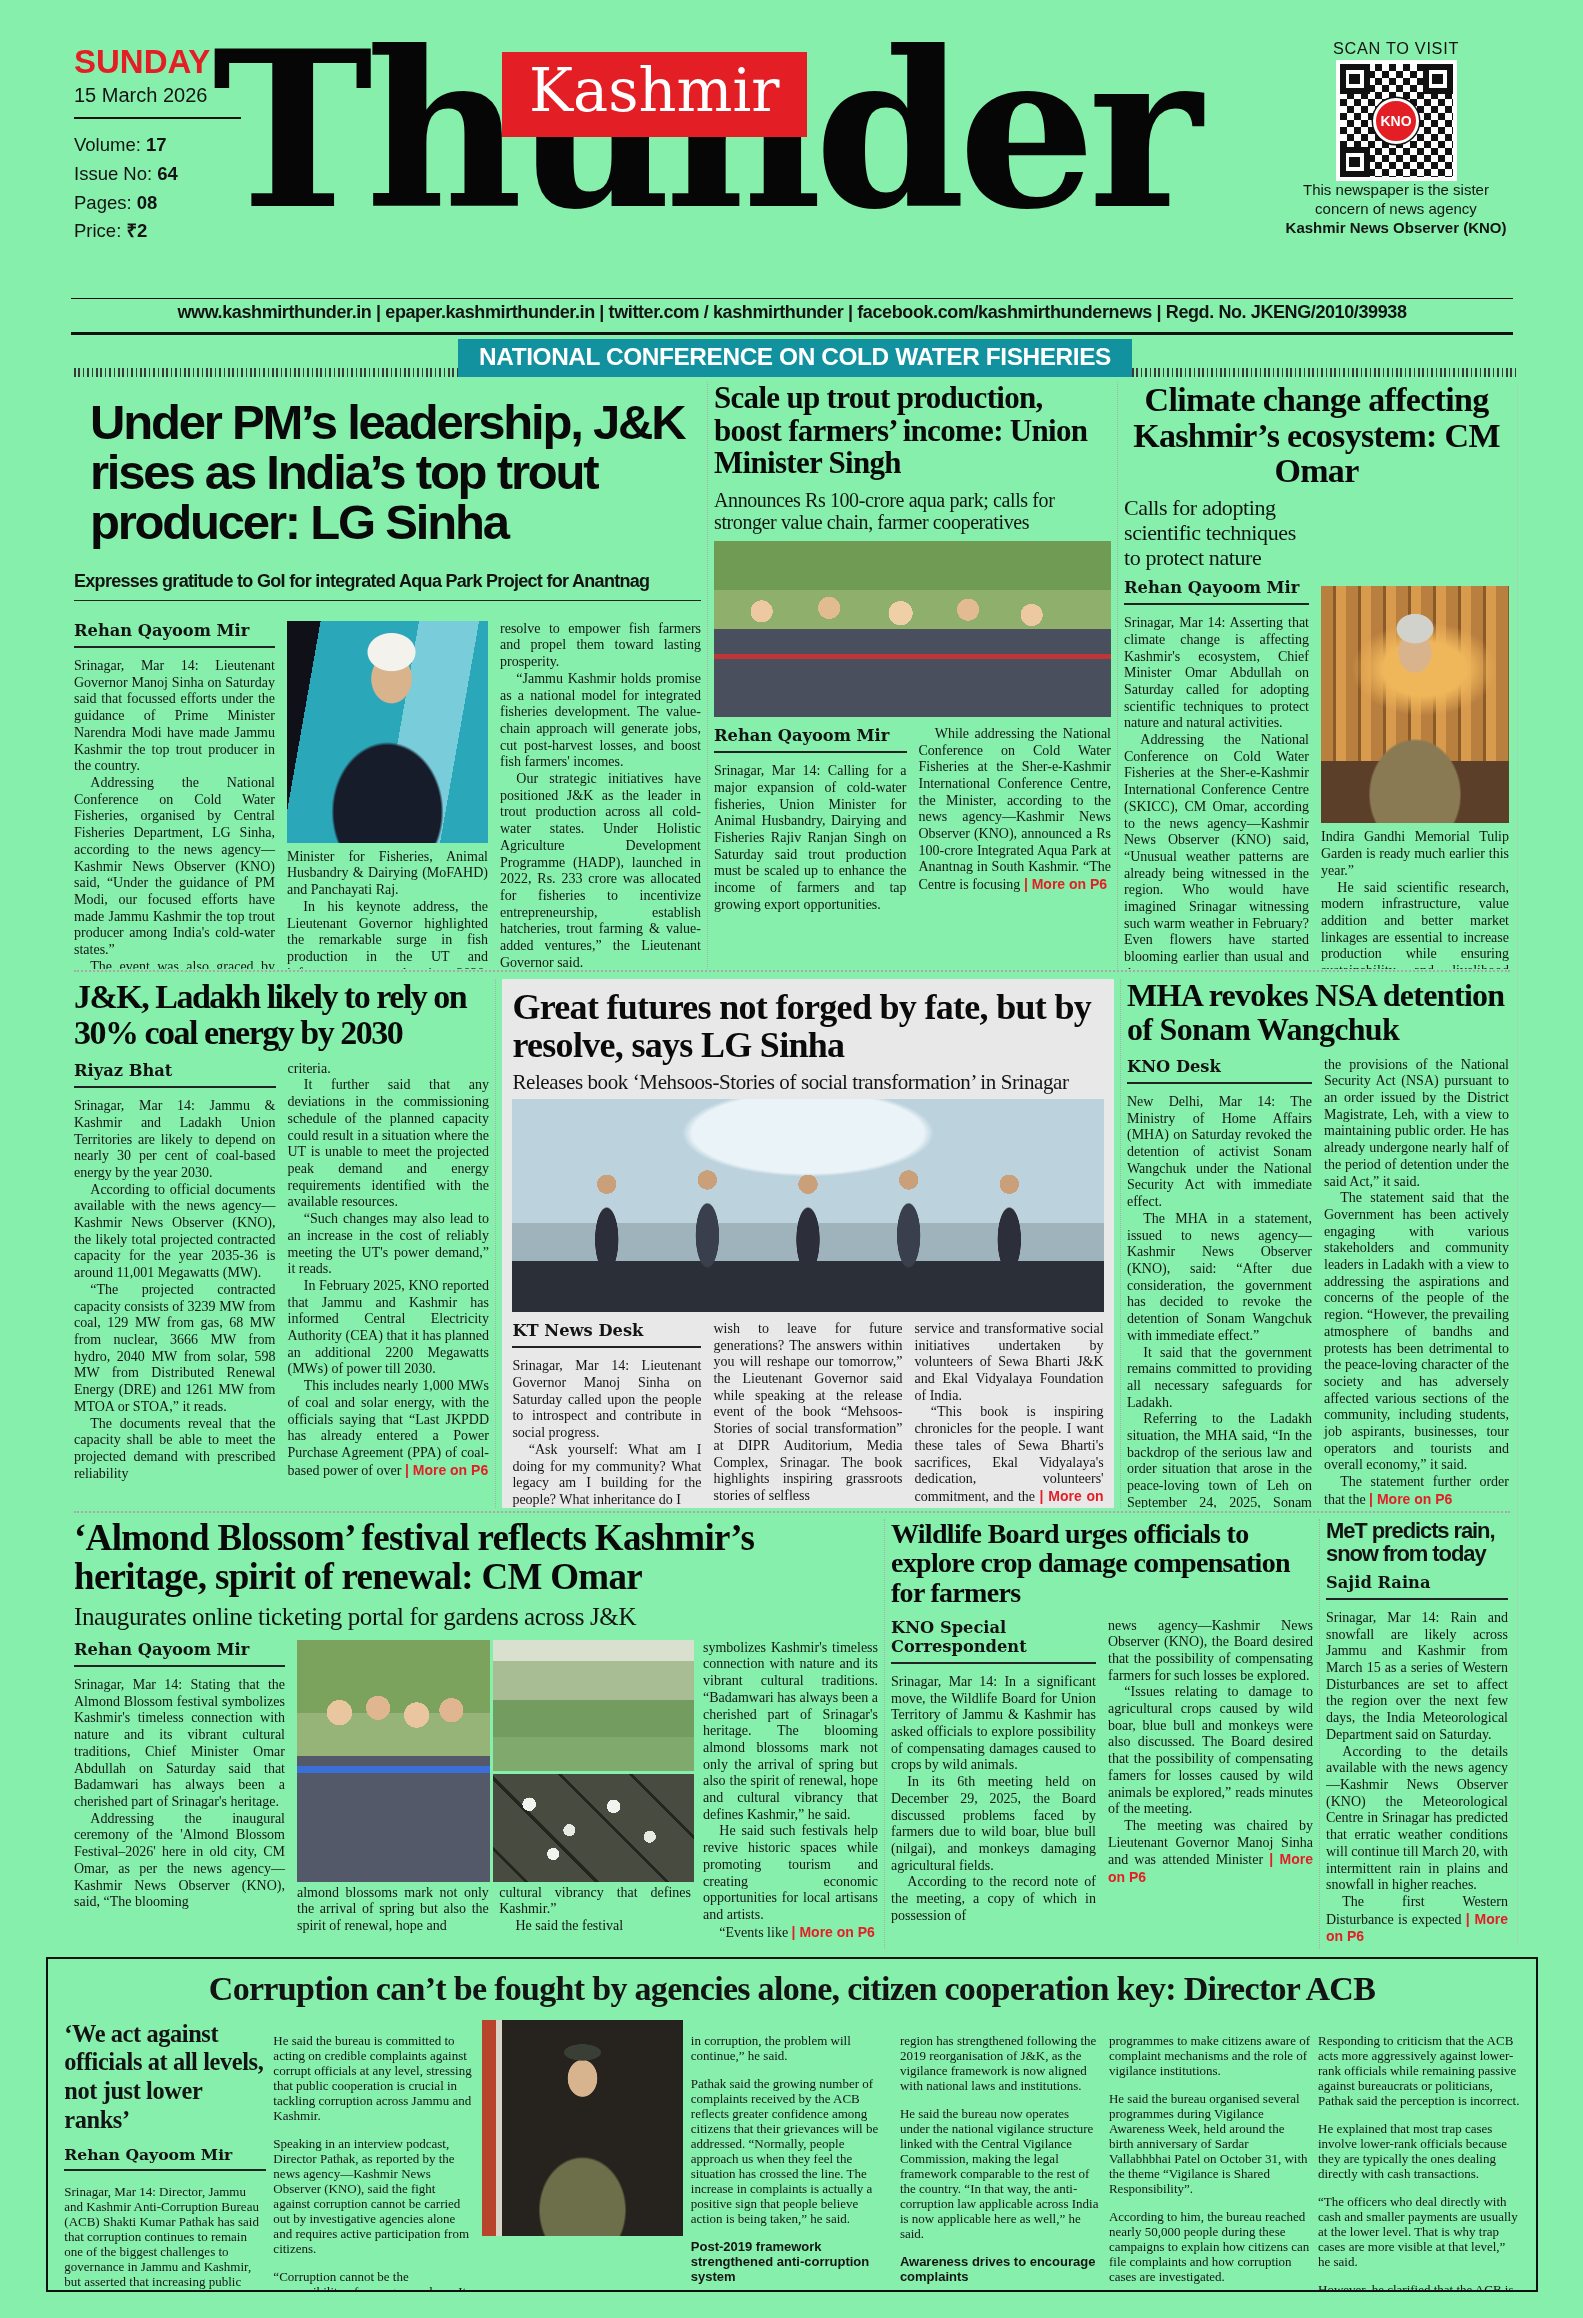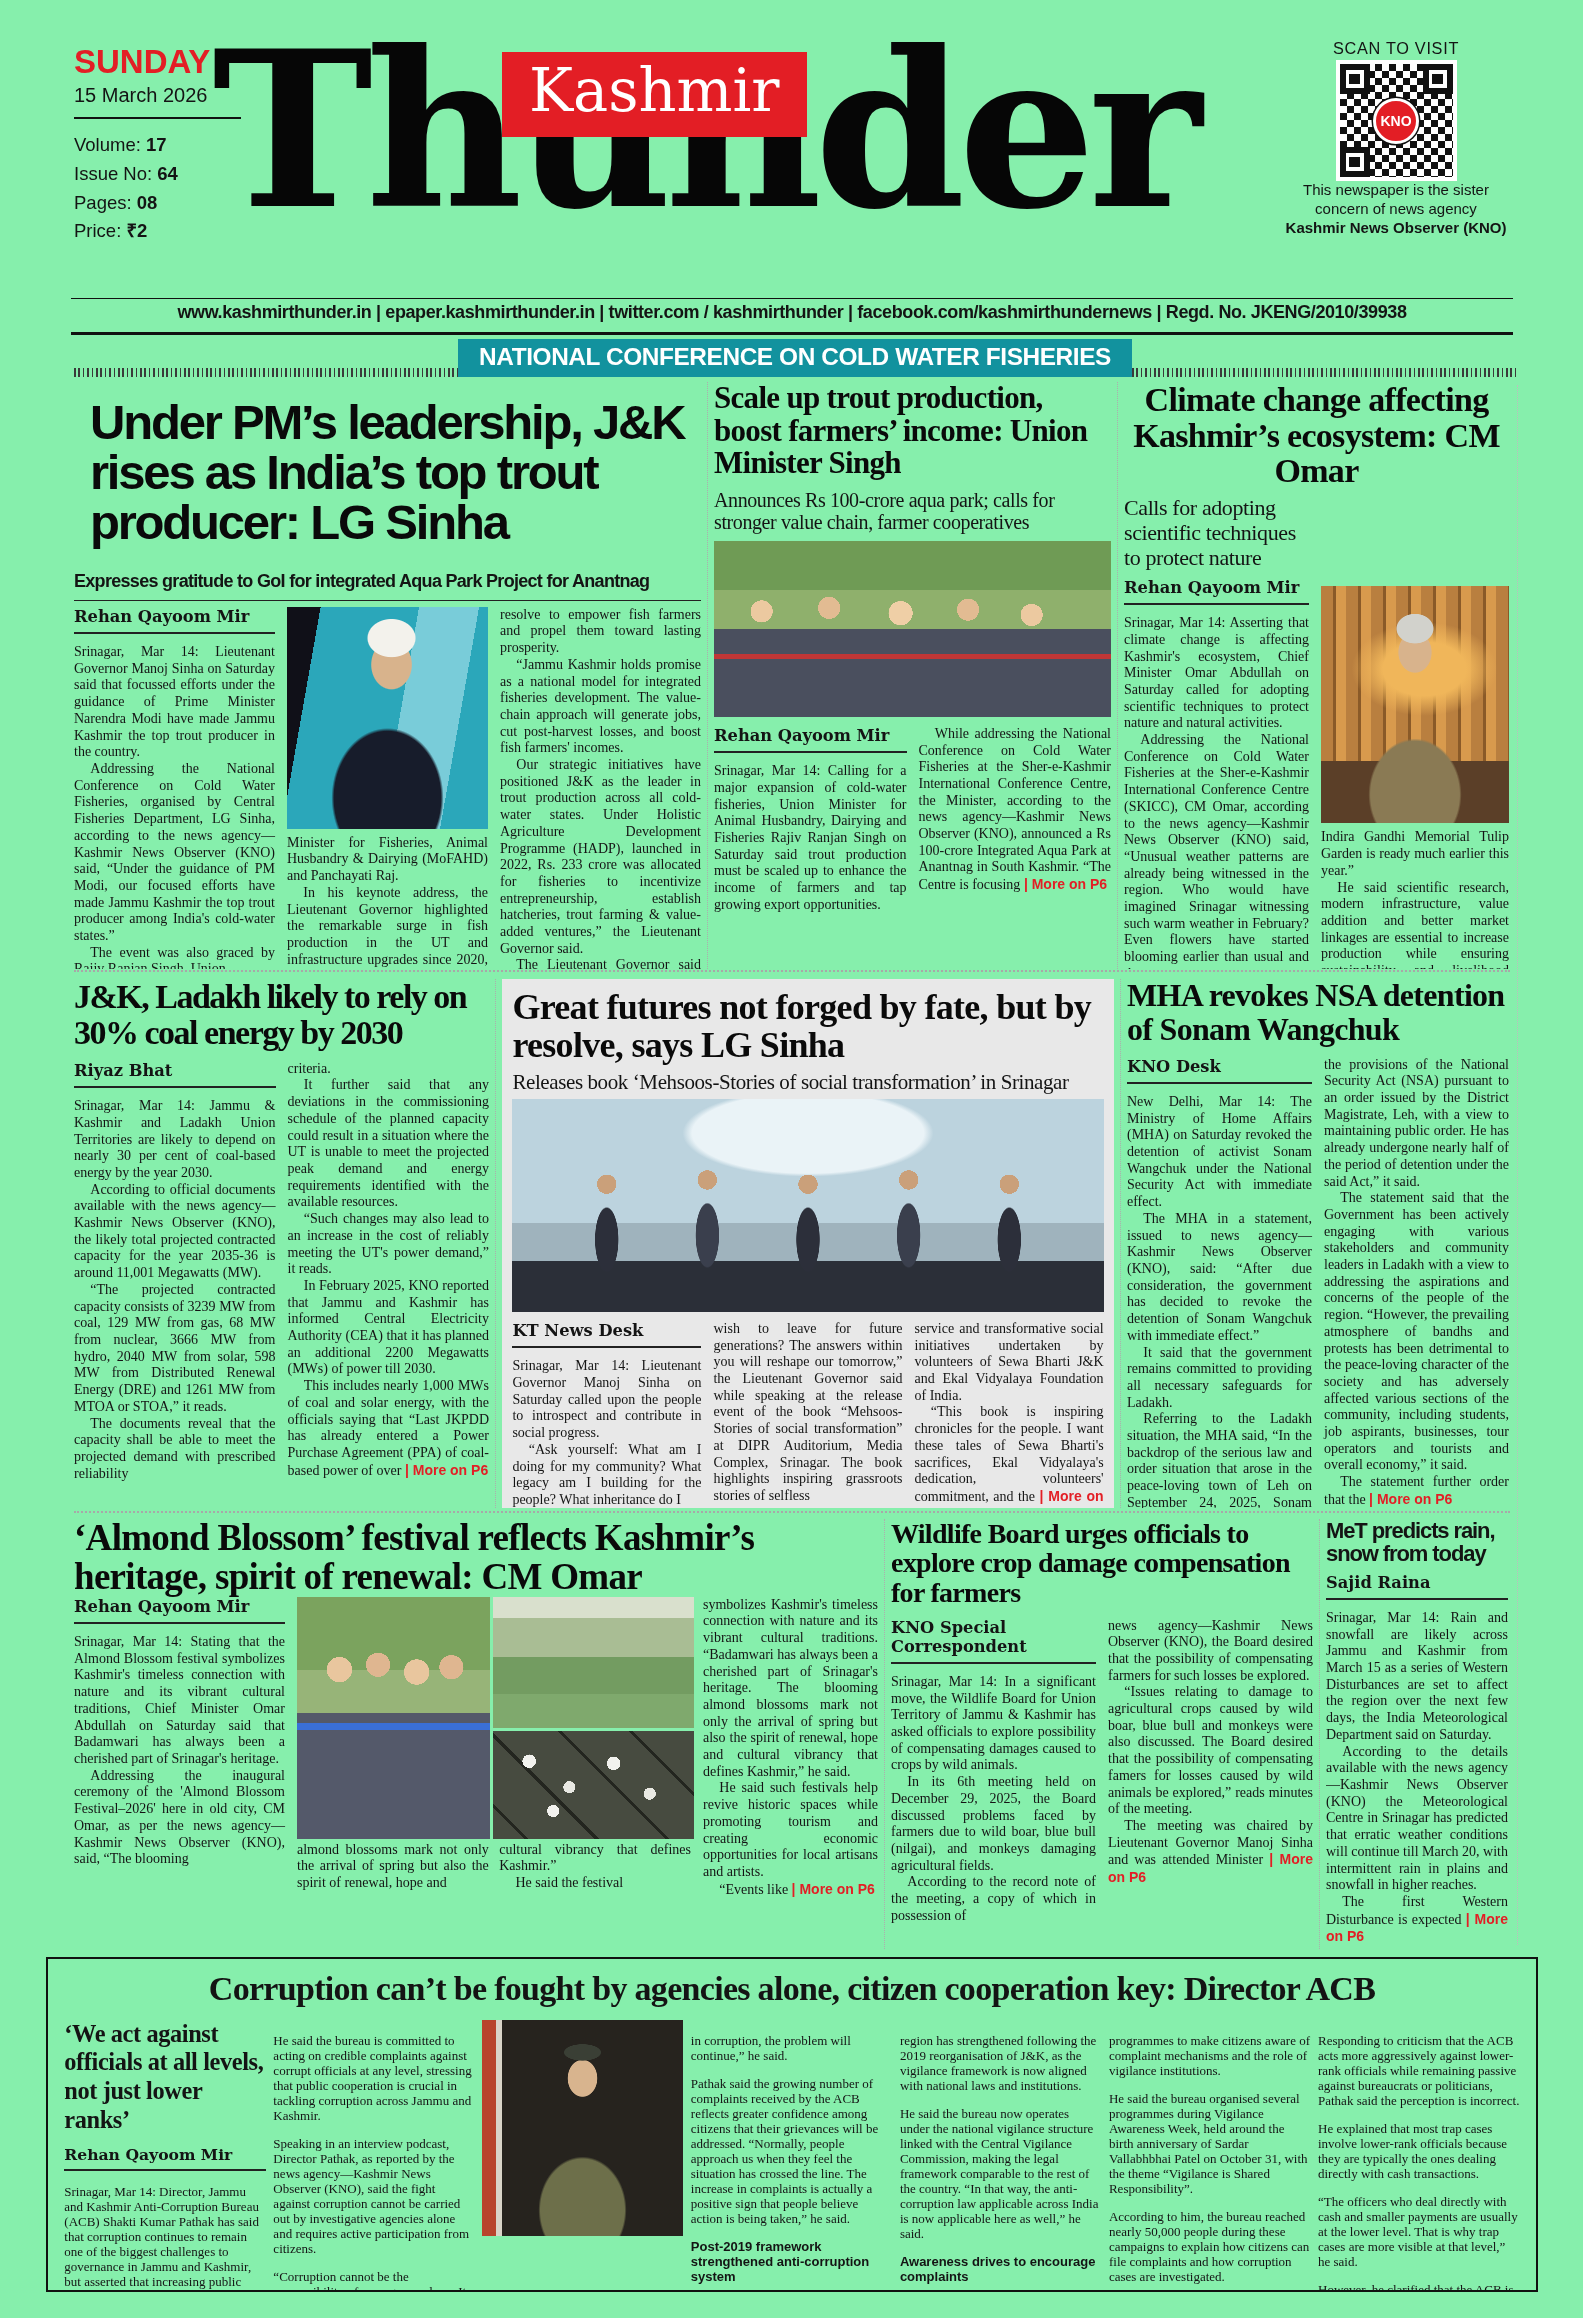--- a/index.html
+++ b/index.html
@@ -43,21 +43,21 @@
   .row2{top:979px;height:529px;}
   .row3{top:1519px;height:430px;}
   .art{overflow:hidden;box-sizing:border-box;}
   .vsep{border-left:1.5px dotted #adadad;margin:0 6px;}
   .hsep{position:absolute;left:74px;width:1436px;border-top:2.2px dotted #a8a8a8;}
   .edge-sep{position:absolute;left:1517px;top:385px;height:1560px;border-left:1.5px dotted #bdbdbd;}
 
   .hl-sans{font-family:"Liberation Sans",sans-serif;font-weight:bold;letter-spacing:-2.2px;line-height:1.02;color:#0a0a0a;margin:16px;}
   .hl-serif{font-family:"Liberation Serif",serif;font-weight:bold;letter-spacing:-0.7px;line-height:1.05;color:#0a0a0a;margin:0;}
   .sub-sans{font-family:"Liberation Sans",sans-serif;font-weight:bold;font-size:18px;letter-spacing:-0.7px;
-            border-bottom:1.5px solid #222;padding:7.4px 0 7.4px;margin-bottom:6px;}
+            border-bottom:1.5px solid #222;padding:7.4px 0 7.4px;margin-bottom:20px;}
   .sub-serif{font-family:"Liberation Serif",serif;font-size:24.4px;line-height:1.12;letter-spacing:-0.4px;margin:9px 0 7.4px;}
   .byline{font-family:"DejaVu Serif",serif;font-weight:bold;font-size:16.3px;border-bottom:2.2px solid #222;
           padding-bottom:6px;margin-bottom:10.4px;}
   .cols{display:flex;gap:12px;}
   .col{flex:1;min-width:0;}
   .art p{font-size:14px;line-height:16.7px;text-align:justify;margin:0;}
   .art p.ind{text-indent:16.3px;}
   .jump{font-family:"Liberation Sans",sans-serif;font-weight:bold;color:#e31e25;font-size:14px;cursor:pointer;}
   .acb-sub{font-family:"Liberation Sans",sans-serif;font-weight:bold;font-size:13.3px;line-height:15.6px;margin:3px 0 2.2px;}
 
@@ -322,20 +322,21 @@
         </div>
       </div>
     </article>
   </div>
 
   <div class="hsep" style="top:1511px"></div>
 
   <div class="row row3">
     <article class="art a7">
       <h1 class="hl-serif">‘Almond Blossom’ festival reflects Kashmir’s heritage, spirit of renewal: CM Omar</h1>
+      <div class="sub-serif">Inaugurates online ticketing portal for gardens across J&amp;K</div>
       <div class="cols">
         <div class="col" style="max-width:215px">
           <div class="byline">Rehan Qayoom Mir</div>
           <p>Srinagar, Mar 14: Stating that the Almond Blossom festival symbolizes Kashmir's timeless connection with nature and its vibrant cultural traditions, Chief Minister Omar Abdullah on Saturday said that Badamwari has always been a cherished part of Srinagar's heritage.</p>
           <p class="ind">Addressing the inaugural ceremony of the 'Almond Blossom Festival–2026' here in old city, CM Omar, as per the news agency—Kashmir News Observer (KNO), said, “The blooming</p>
         </div>
         <div class="a7-mid">
           <div class="collage">
             <div class="al"></div>
             <div class="atr"></div>

